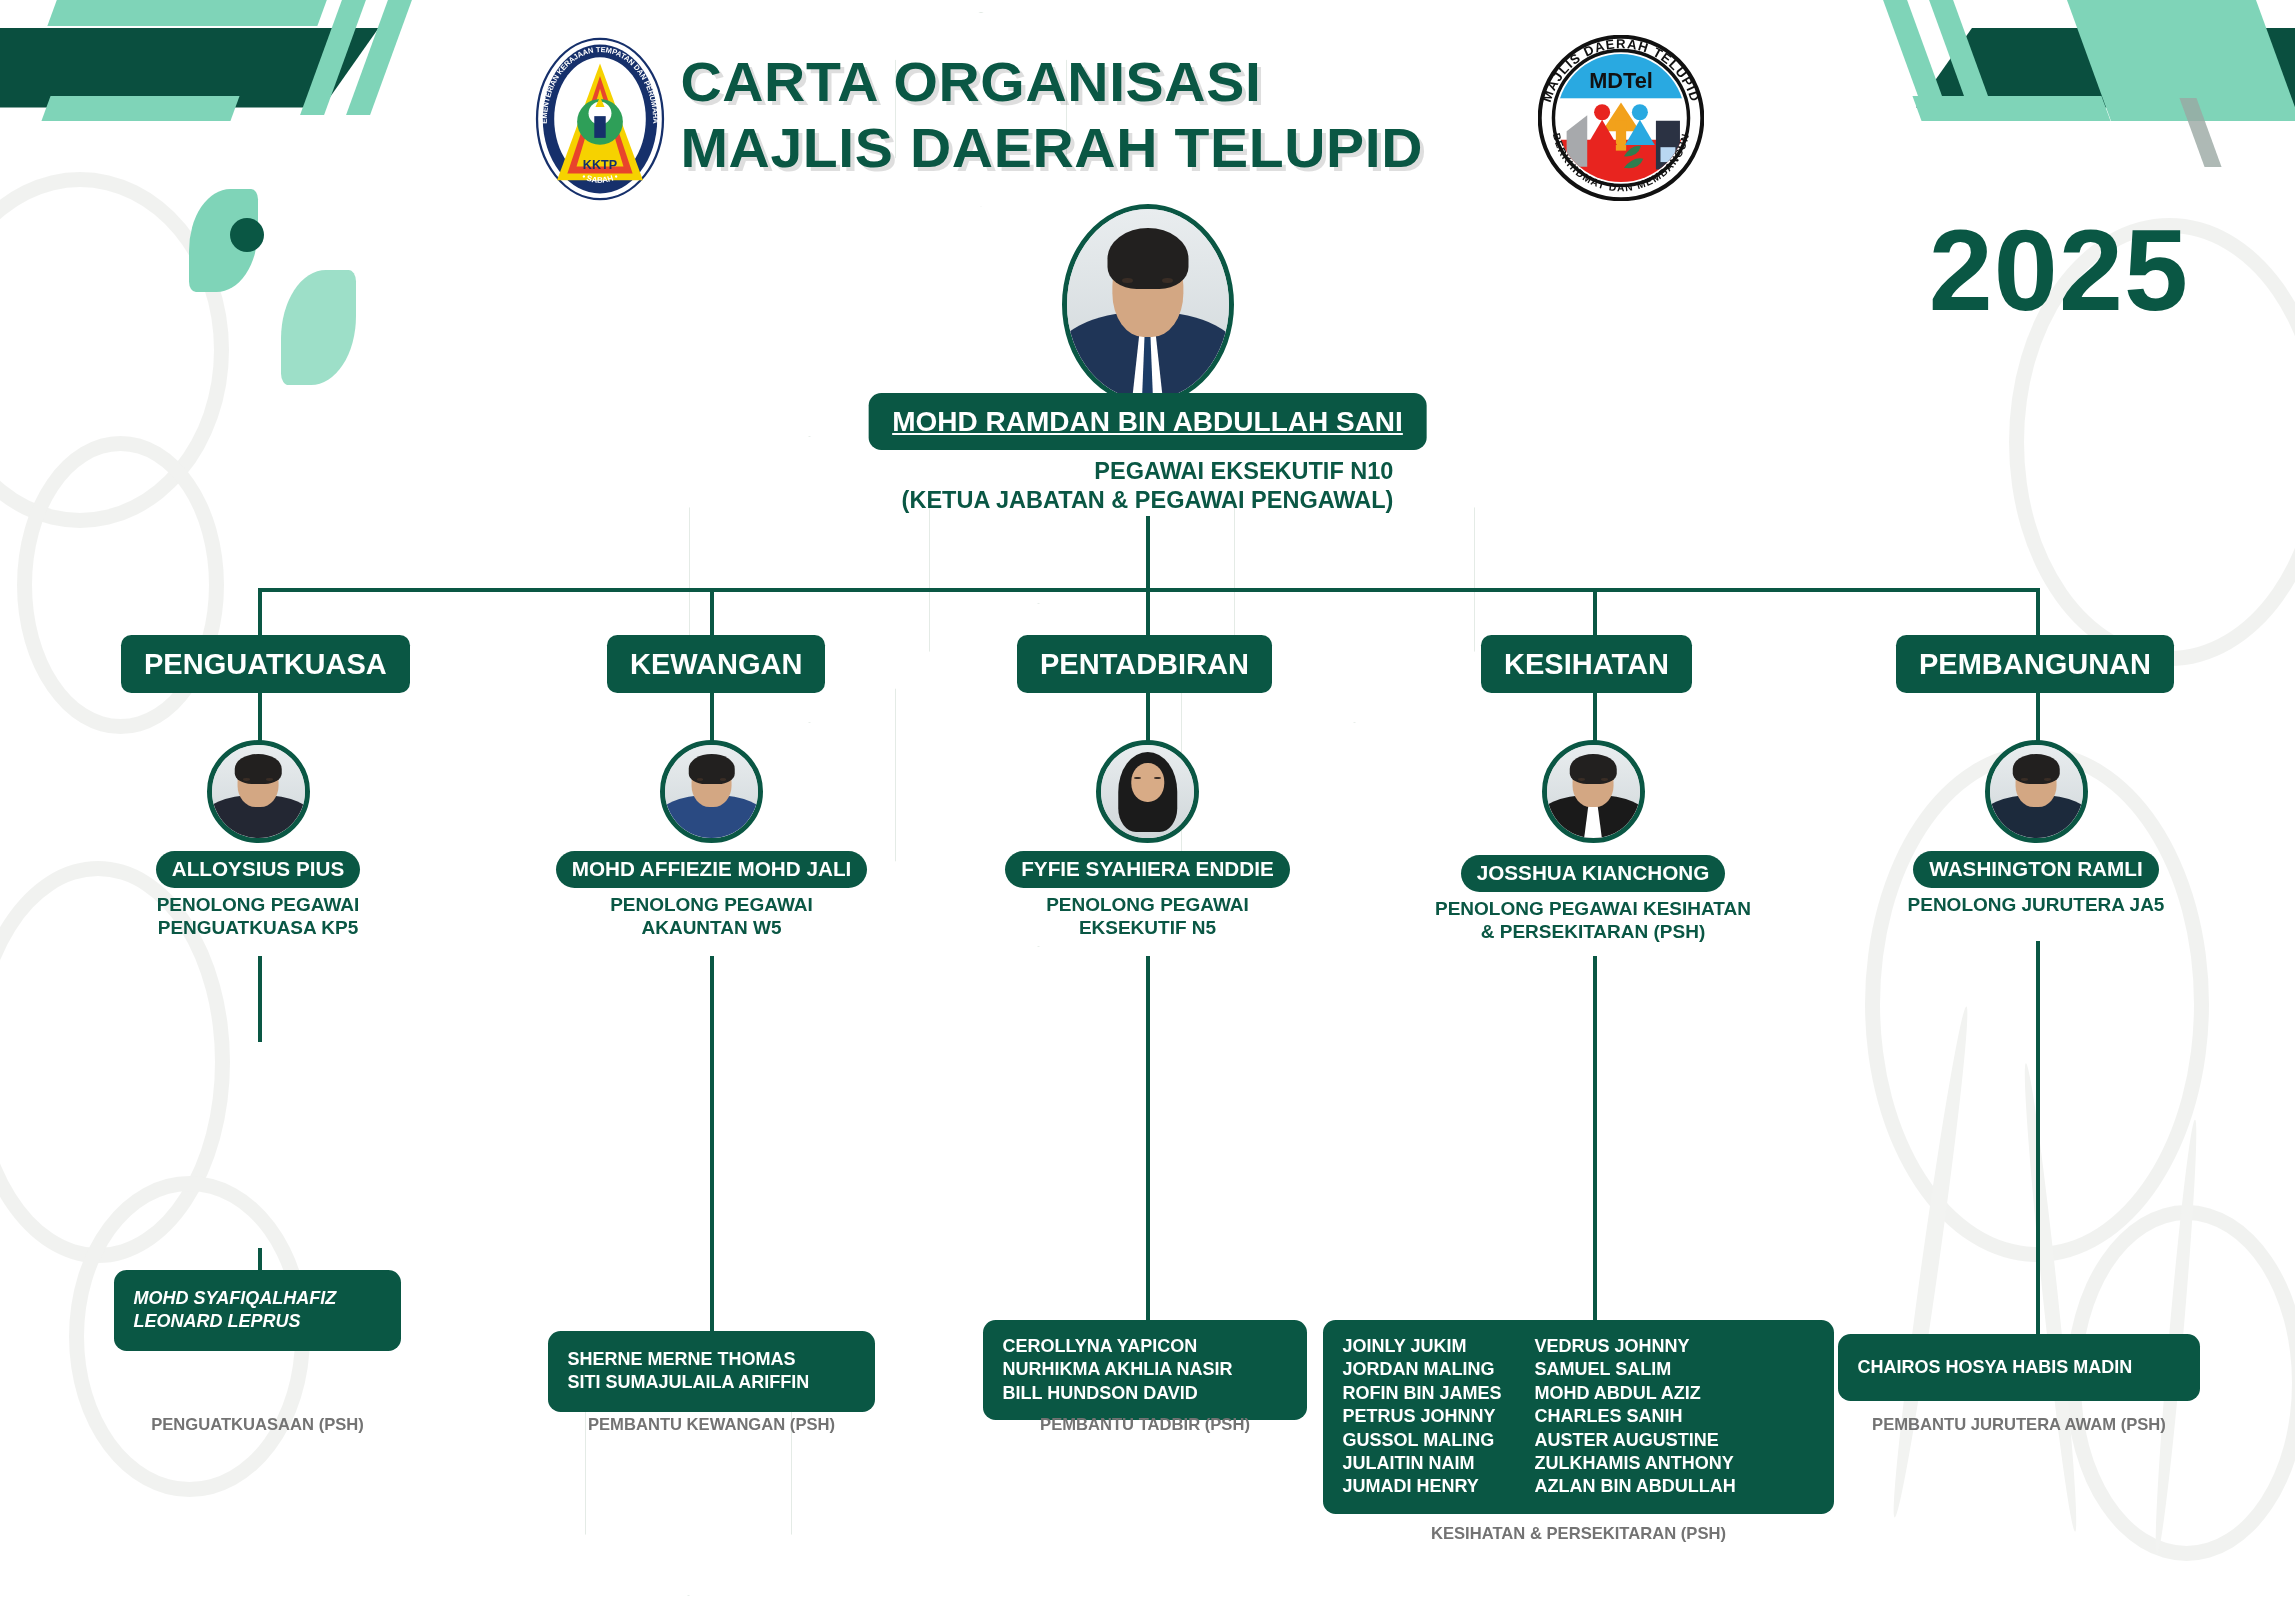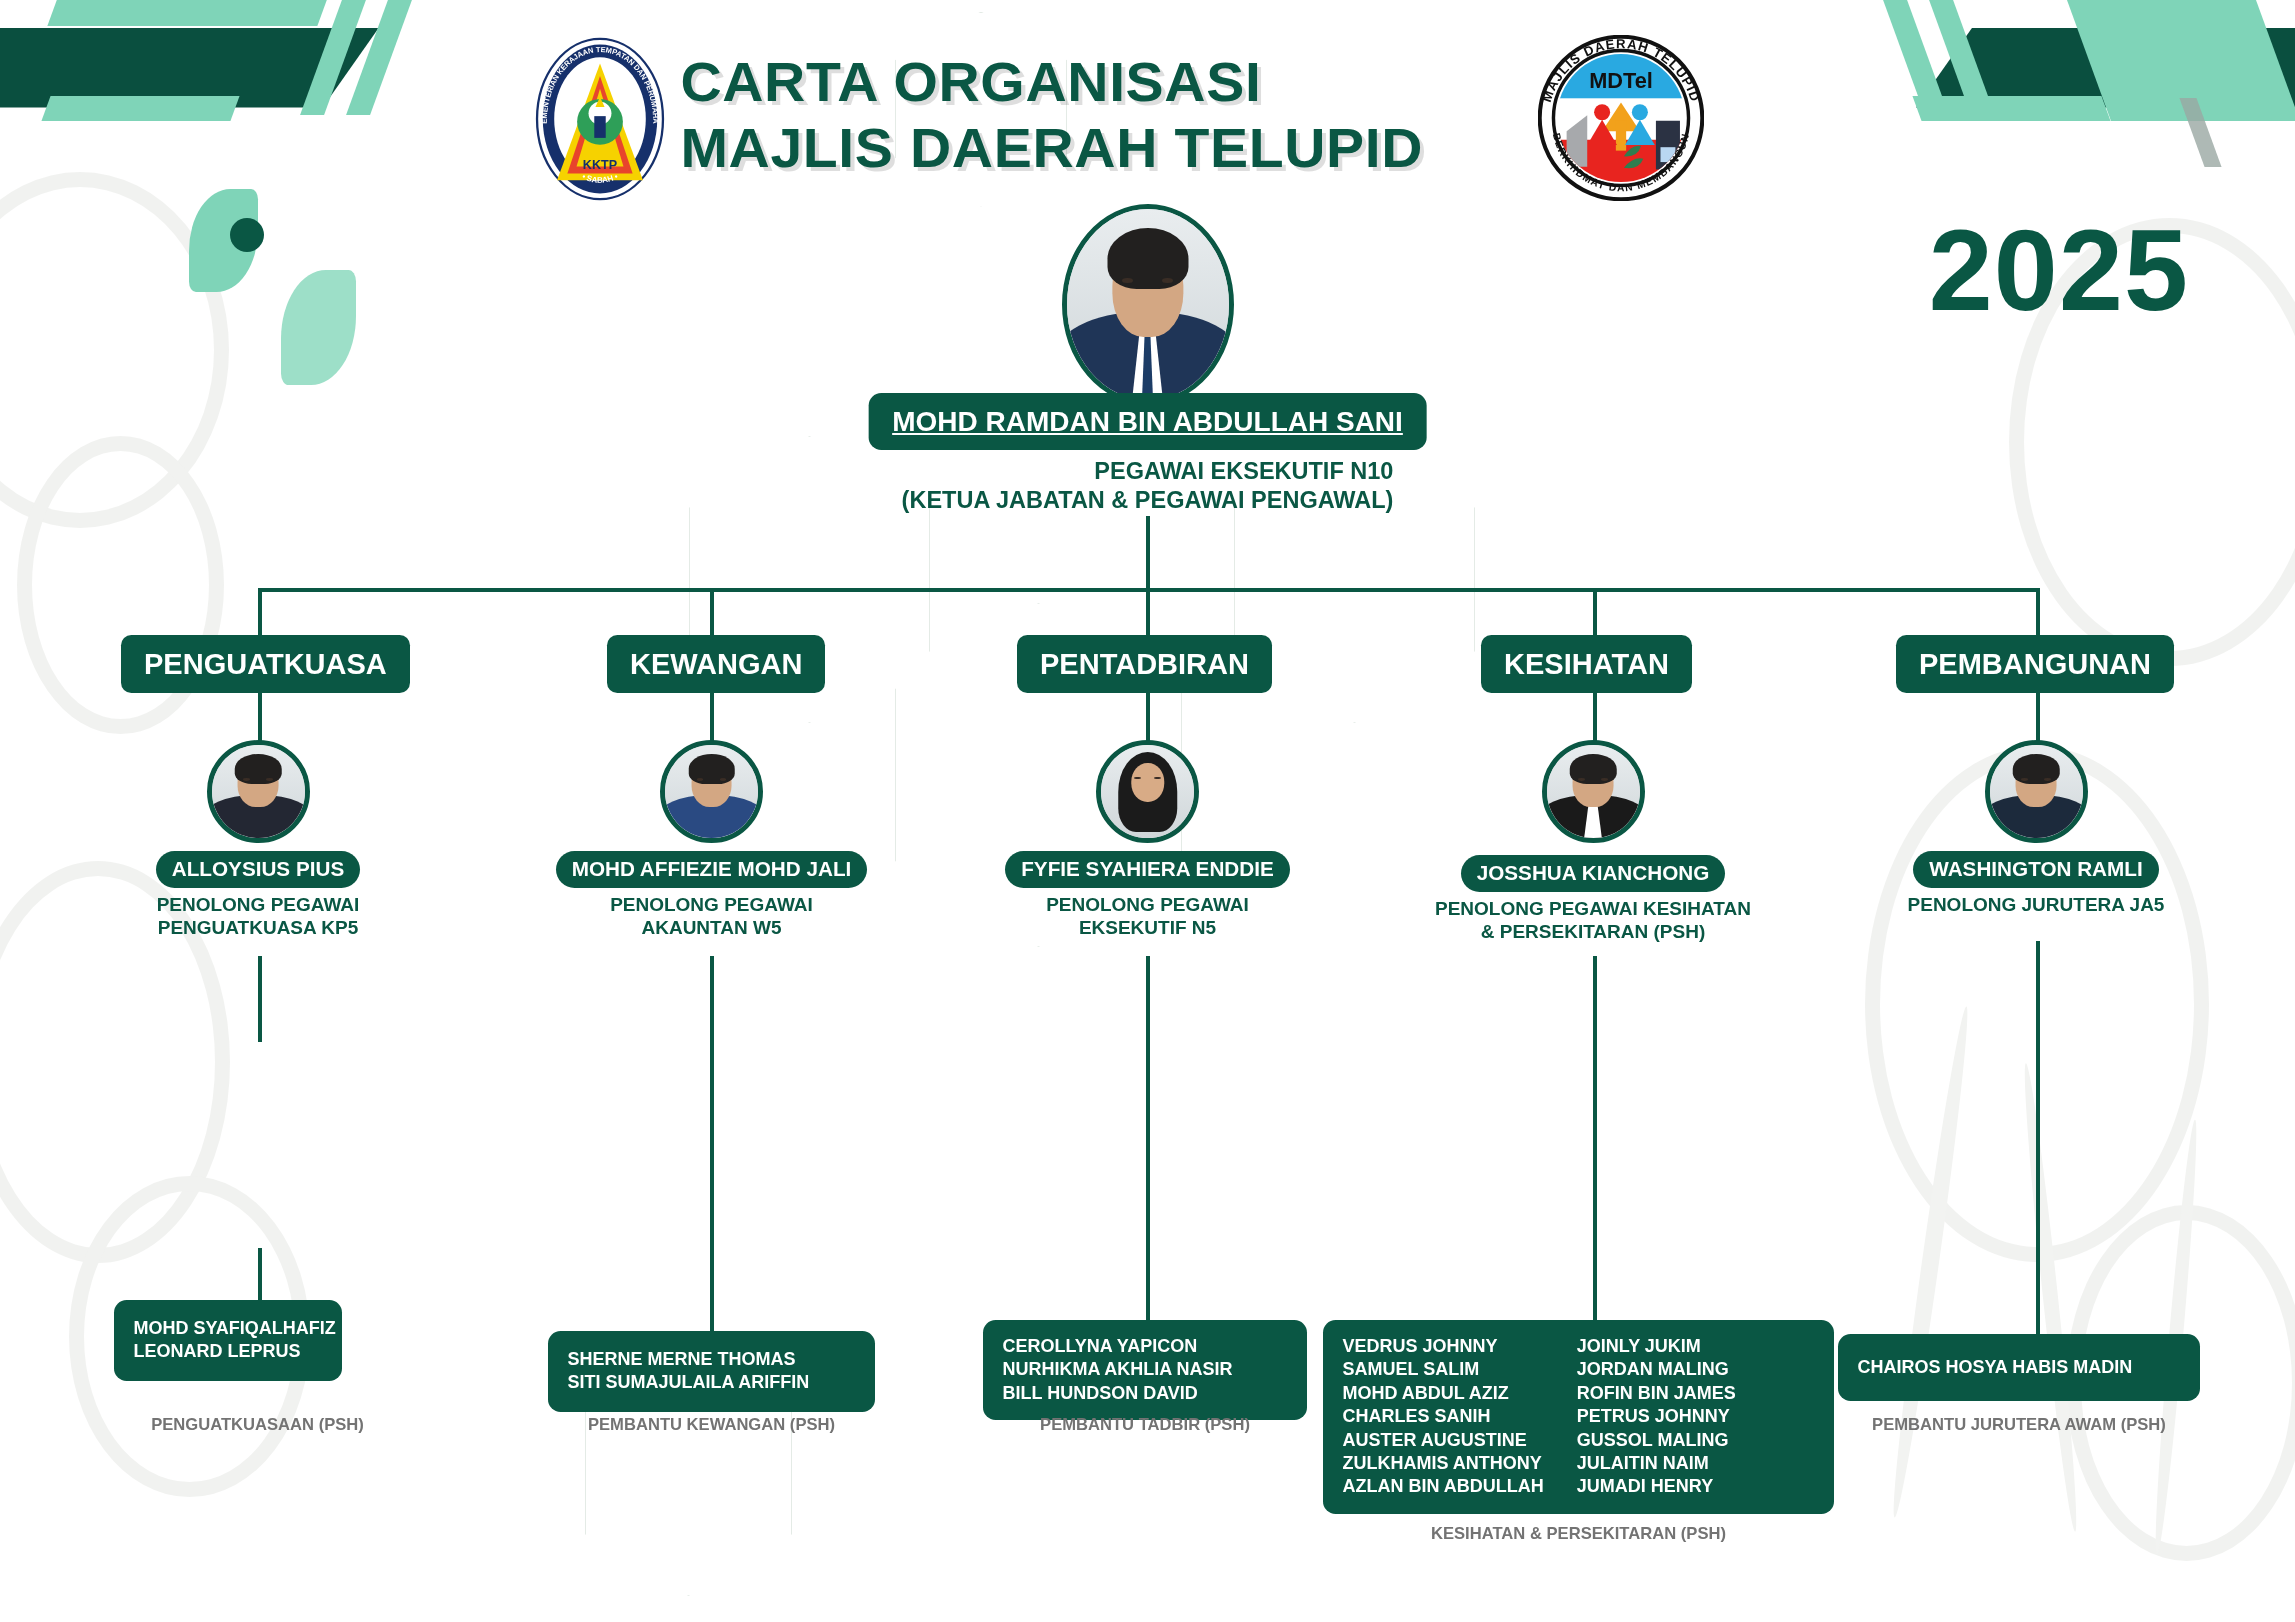--- a/index.html
+++ b/index.html
@@ -524,59 +524,59 @@
         <div class="p-eye" style="left:34%;"></div>
           <div class="p-eye" style="right:34%;"></div>
       </div>
     </div>
     <div style="margin-top:8px;">
       <span class="name-pill staff-pill">WASHINGTON RAMLI</span>
     </div>
     <div class="role-text staff-role">PENOLONG JURUTERA JA5</div>
   </div>
 
-  <div class="list-box" style="left:114px; top:1300px; width:228px; padding:17px 19.5px;">
+  <div class="list-box" style="left:114px; top:1270px; width:287px; padding:17px 19.5px;font-style:italic;">
     <div class="row">MOHD SYAFIQALHAFIZ</div>
     <div class="row">LEONARD LEPRUS</div>
   </div>
   <div class="list-caption" style="left:114px; top:1415px; width:287px;">PENGUATKUASAAN (PSH)</div>
 
   <div class="list-box" style="left:548px; top:1331px; width:327px; padding:17px 19.5px;">
     <div class="row">SHERNE MERNE THOMAS</div>
     <div class="row">SITI SUMAJULAILA ARIFFIN</div>
   </div>
   <div class="list-caption" style="left:548px; top:1415px; width:327px;">PEMBANTU KEWANGAN (PSH)</div>
 
   <div class="list-box" style="left:983px; top:1320px; width:324px; padding:15px 19.5px;">
     <div class="row">CEROLLYNA YAPICON</div>
     <div class="row">NURHIKMA AKHLIA NASIR</div>
     <div class="row">BILL HUNDSON DAVID</div>
   </div>
   <div class="list-caption" style="left:983px; top:1415px; width:324px;">PEMBANTU TADBIR (PSH)</div>
 
   <div class="list-box" style="left:1323px; top:1320px; width:511px; padding:15px 19.5px;">
     <div class="two-col">
+      <div class="col">
+        <div class="row">JOINLY JUKIM</div>
+        <div class="row">JORDAN MALING</div>
+        <div class="row">ROFIN BIN JAMES</div>
+        <div class="row">PETRUS JOHNNY</div>
+        <div class="row">GUSSOL MALING</div>
+        <div class="row">JULAITIN NAIM</div>
+        <div class="row">JUMADI HENRY</div>
+      </div>
       <div class="col">
         <div class="row">VEDRUS JOHNNY</div>
         <div class="row">SAMUEL SALIM</div>
         <div class="row">MOHD ABDUL AZIZ</div>
         <div class="row">CHARLES SANIH</div>
         <div class="row">AUSTER AUGUSTINE</div>
         <div class="row">ZULKHAMIS ANTHONY</div>
         <div class="row">AZLAN BIN ABDULLAH</div>
       </div>
-      <div class="col">
-        <div class="row">JOINLY JUKIM</div>
-        <div class="row">JORDAN MALING</div>
-        <div class="row">ROFIN BIN JAMES</div>
-        <div class="row">PETRUS JOHNNY</div>
-        <div class="row">GUSSOL MALING</div>
-        <div class="row">JULAITIN NAIM</div>
-        <div class="row">JUMADI HENRY</div>
-      </div>
     </div>
   </div>
   <div class="list-caption" style="left:1323px; top:1524px; width:511px;">KESIHATAN &amp; PERSEKITARAN (PSH)</div>
 
   <div class="list-box" style="left:1838px; top:1334px; width:362px; padding:22px 19.5px;">
     <div class="row">CHAIROS HOSYA HABIS MADIN</div>
   </div>
   <div class="list-caption" style="left:1838px; top:1415px; width:362px;">PEMBANTU JURUTERA AWAM (PSH)</div>
 
 </div>

